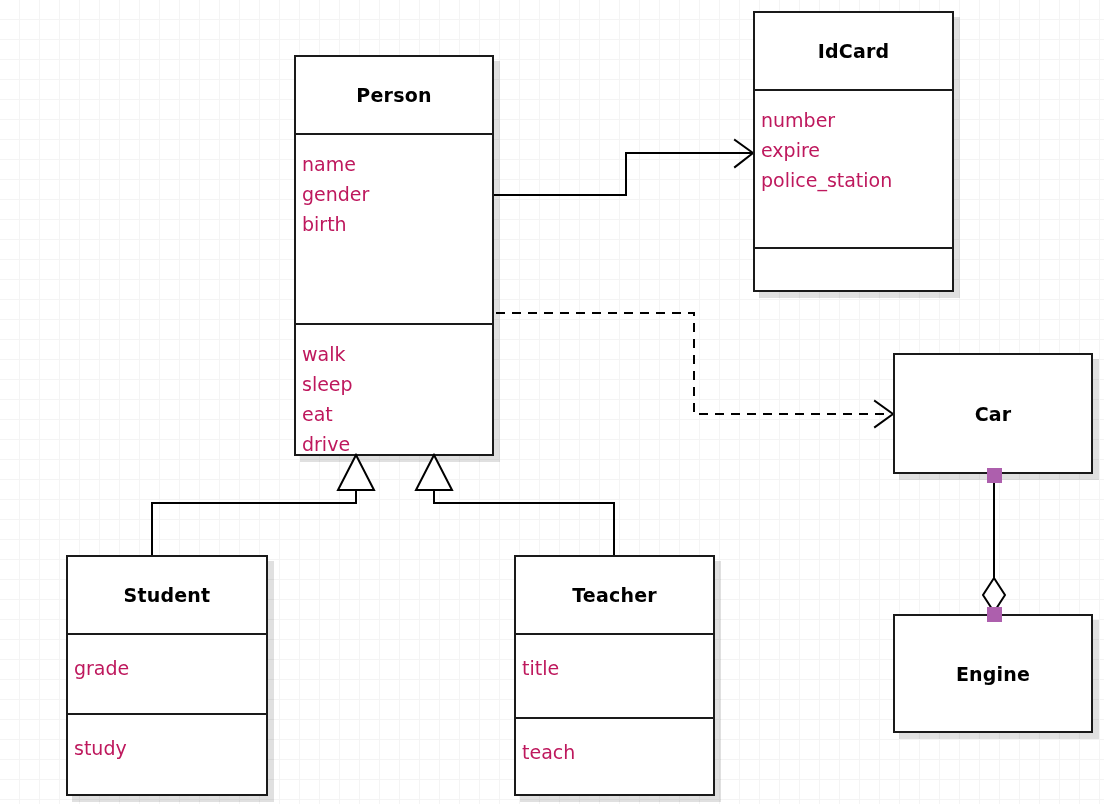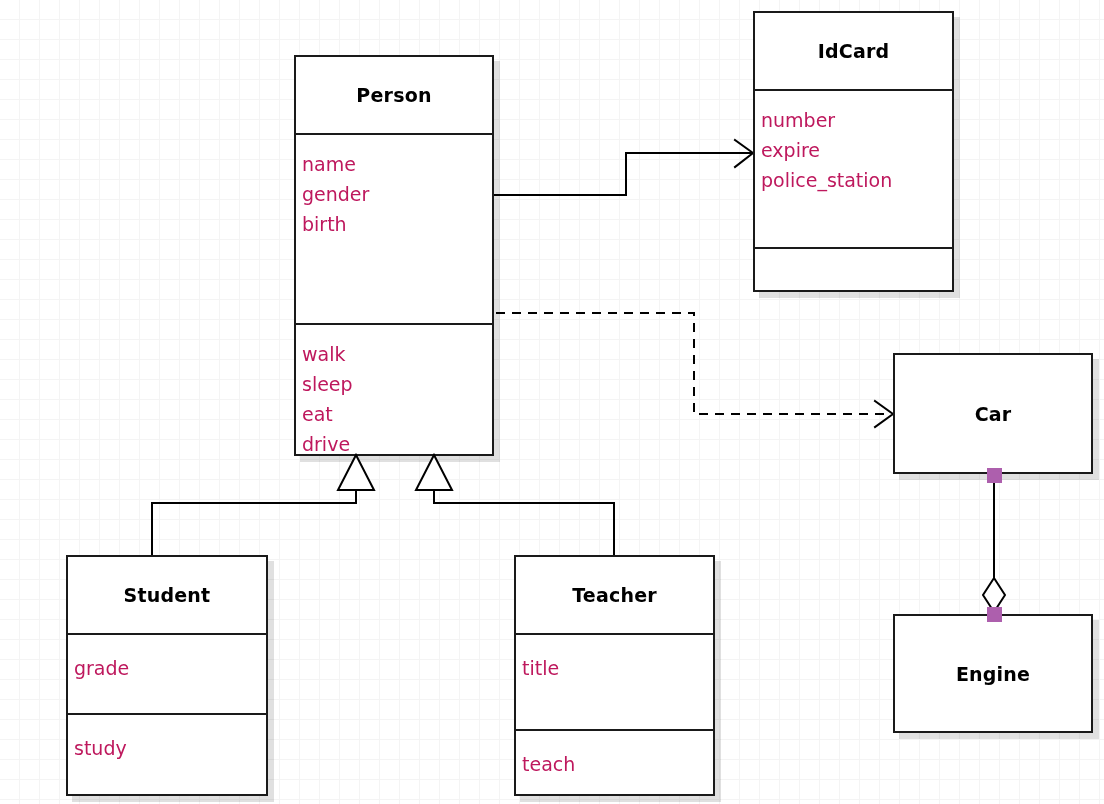--- a/index.html
+++ b/index.html
@@ -194,21 +194,21 @@
     <div class="uml-section uml-members tight" style="height:80px;">
       <div class="uml-member">grade</div>
     </div>
     <div class="uml-section uml-members tight" style="height:81px;">
       <div class="uml-member">study</div>
     </div>
   </div>
 
   <div class="uml-class" style="left:514px; top:555px; width:201px; height:241px;">
     <div class="uml-section uml-title" style="height:76px;">Teacher</div>
-    <div class="uml-section uml-members tight" style="height:96px;">
+    <div class="uml-section uml-members tight" style="height:84px;">
       <div class="uml-member">title</div>
     </div>
     <div class="uml-section uml-members tight" style="height:77px;">
       <div class="uml-member">teach</div>
     </div>
   </div>
 
   <svg id="wires-top" viewBox="0 0 1104 804" xmlns="http://www.w3.org/2000/svg">
 
     <polygon class="tri-hollow" points="356,455 374,490 338,490"></polygon>

